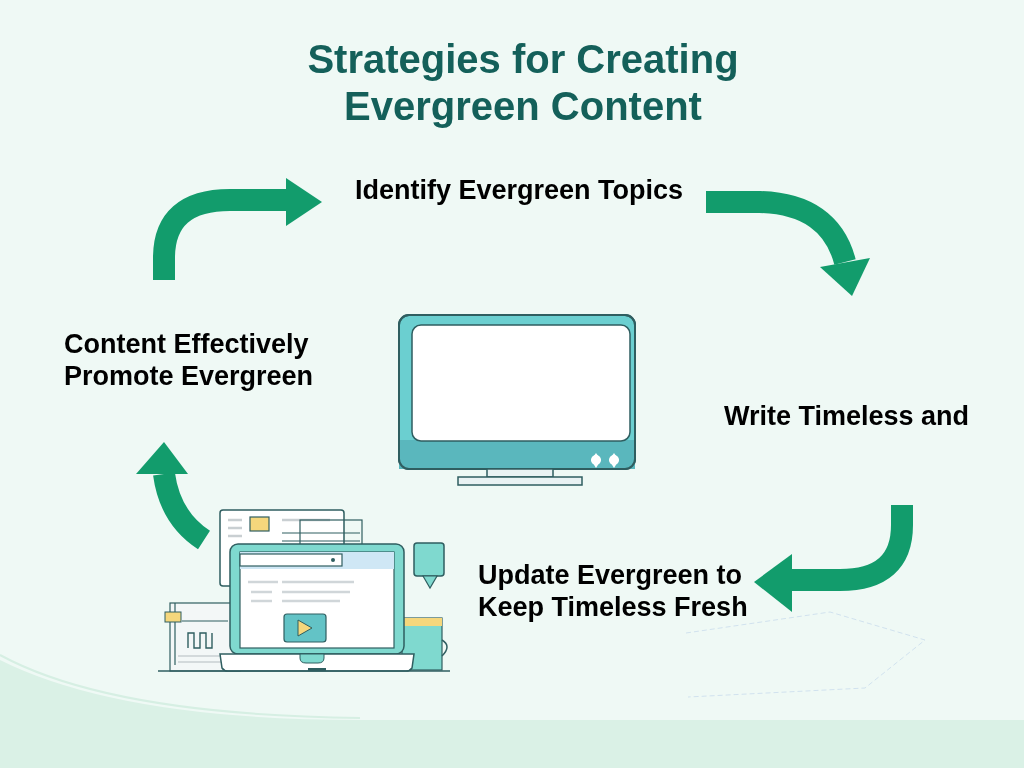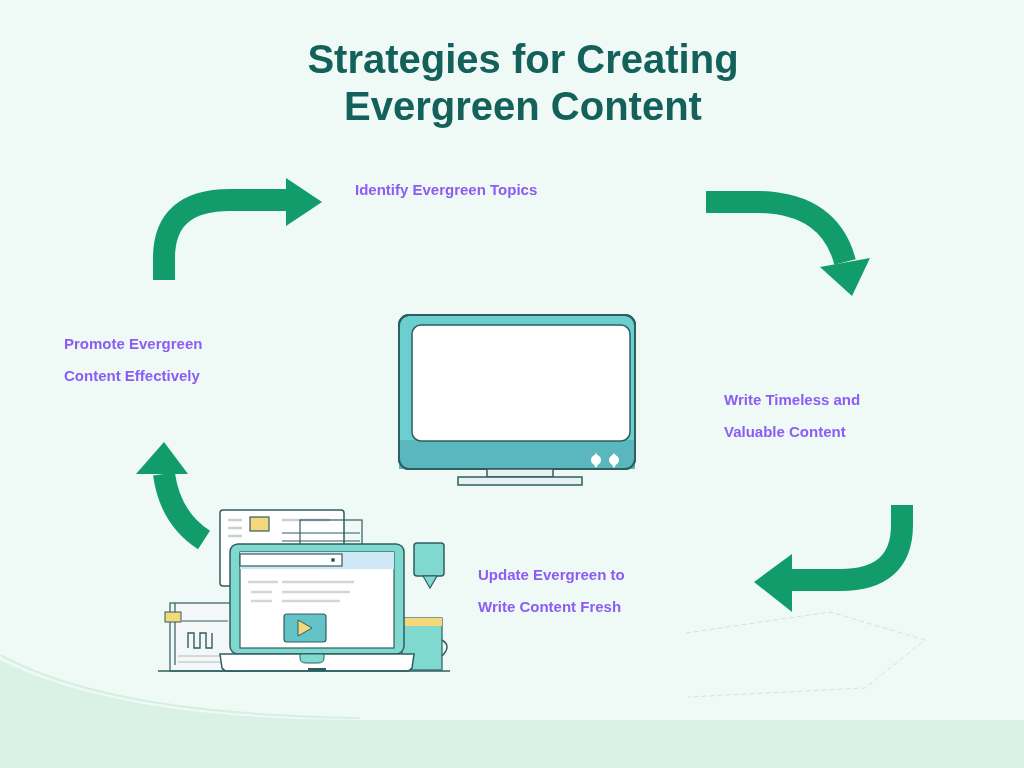--- a/index.html
+++ b/index.html
@@ -8,22 +8,22 @@
     background: #eaf8f1;
     font-family: "Liberation Sans", sans-serif;
   }
   .bg-layer { position: absolute; left: 0; top: 0; width: 1024px; height: 768px; }
   .title {
     position: absolute; left: 0; top: 36px; width: 1046px;
     text-align: center; color: #14605a;
     font-weight: bold; font-size: 40px; line-height: 47px;
   }
   .step {
-    position: absolute; color: #8b5cf6; font-weight: bold;
-    font-size: 15px; line-height: 32px; white-space: nowrap;
+    position: absolute; color: #000000; font-weight: bold;
+    font-size: 27px; line-height: 32px; white-space: nowrap;
   }
   .step div { display: block; }
   .arrow { position: absolute; }
   .illus { position: absolute; }
 </style>
 </head>
 <body>
 
 <svg class="bg-layer" width="1024" height="768" viewBox="0 0 1024 768">
   <rect x="0" y="0" width="1024" height="768" fill="#eff9f5"></rect>
@@ -34,33 +34,32 @@
 
 <div class="title">
   <div>Strategies for Creating</div>
   <div>Evergreen Content</div>
 </div>
 
 <div class="step" style="left:355px; top:174px;">
   <div>Identify Evergreen Topics</div>
 </div>
 
-<div class="step" style="left:724px; top:384px;">
+<div class="step" style="left:724px; top:400px;">
   <div>Write Timeless and</div>
-  <div>Valuable Content</div>
 </div>
 
 <div class="step" style="left:478px; top:559px;">
   <div>Update Evergreen to</div>
-  <div>Write Content Fresh</div>
+  <div>Keep Timeless Fresh</div>
 </div>
 
 <div class="step" style="left:64px; top:328px;">
+  <div>Content Effectively</div>
   <div>Promote Evergreen</div>
-  <div>Content Effectively</div>
 </div>
 
 <svg class="arrow" style="left:140px; top:170px;" width="200" height="120" viewBox="0 0 200 120">
   <path d="M24 110 L24 88 Q24 30 90 30 L148 30" fill="none" stroke="#129c6c" stroke-width="22"></path>
   <polygon points="146,8 182,32 146,56" fill="#129c6c"></polygon>
 </svg>
 
 <svg class="arrow" style="left:700px; top:180px;" width="170" height="130" viewBox="0 0 170 130">
   <path d="M6 22 L60 22 Q130 24 145 82" fill="none" stroke="#129c6c" stroke-width="22"></path>
   <polygon points="120,87 170,78 152,116" fill="#129c6c"></polygon>

